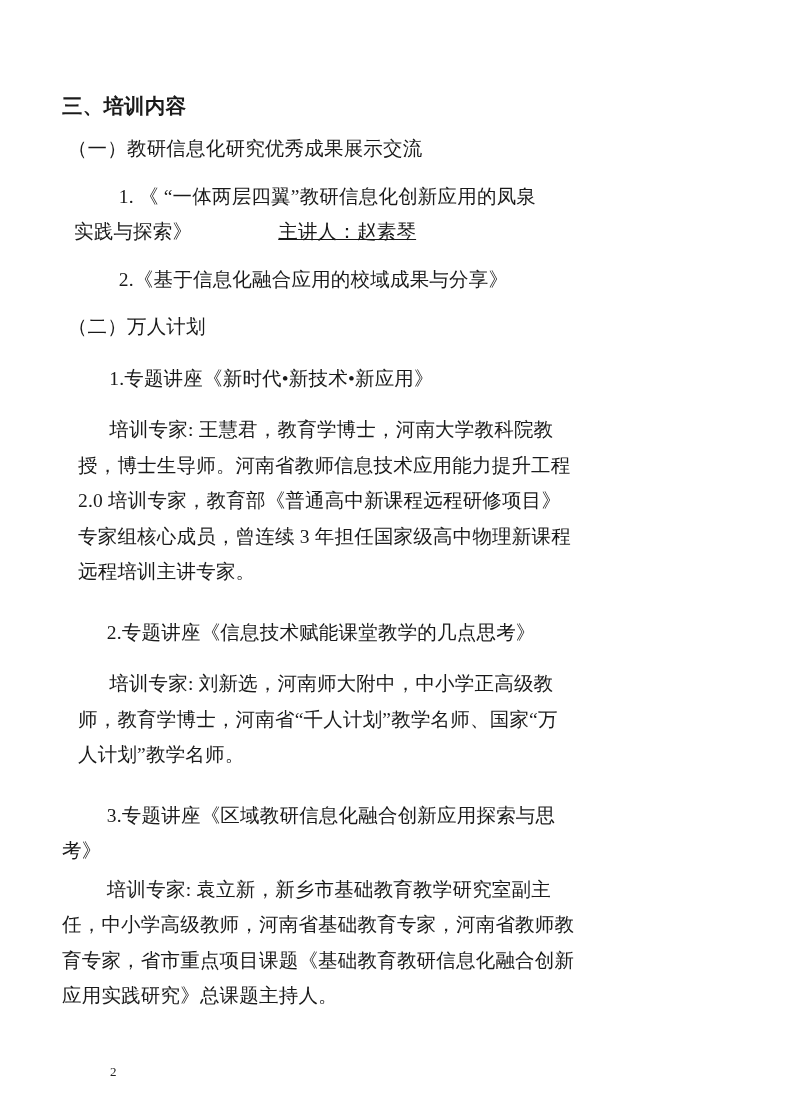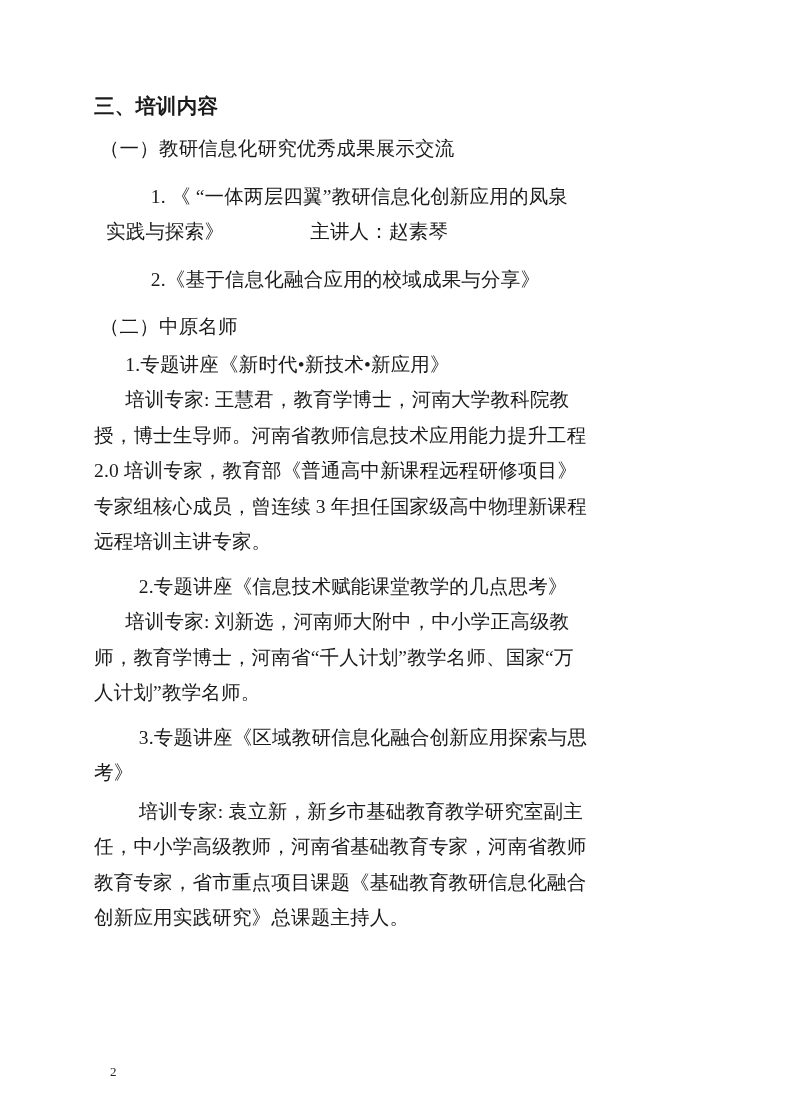--- a/index.html
+++ b/index.html
@@ -12,58 +12,59 @@
     height: 1118px;
     position: relative;
     font-family: "Liberation Serif", "DejaVu Serif", serif;
     color: #1a1a1a;
   }
   .page {
     position: relative;
     width: 698px;
     height: 1118px;
     box-sizing: border-box;
-    padding: 88px 108px 40px 94px;
+    padding: 88px 108px 40px 62px;
     border-radius: 32px;
   }
   .doc-body {
     font-size: 19.5px;
     line-height: 1.82;
     letter-spacing: 0.2px;
   }
   .heading {
     font-weight: bold;
     font-size: 20.5px;
     margin: 0 0 6px 0;
     text-indent: 0;
   }
   .subheading {
     margin: 0 0 2px 0;
     text-indent: 0.3em;
   }
   p.para {
-    margin: 0;
+    margin: 16px;
     text-indent: 1.6em;
   }
   p.para-noindent {
     margin: 0;
     text-indent: 0;
   }
   p.para-deep {
     margin: 0;
     text-indent: 2.3em;
   }
   .right-line {
     margin: 0;
     text-align: right;
     padding-right: 34px;
   }
   .inline-right {
     display: inline-block;
     padding-left: 86px;
+    text-decoration: underline;
   }
   .gap-s { height: 3px; }
   .gap-m { height: 9px; }
   .block {
     margin: 12px;
   }
   .page-number {
     position: absolute;
     left: 110px;
     bottom: 38px;
@@ -85,21 +86,21 @@
     <div class="block">
       <p class="para-deep">1. 《 “一体两层四翼”教研信息化创新应用的凤泉</p>
       <p class="para-noindent"><span>实践与探索》</span><span class="inline-right">主讲人：赵素琴</span></p>
     </div>
 
     <div class="block">
       <p class="para-deep">2.《基于信息化融合应用的校域成果与分享》</p>
     </div>
 
 
-    <p class="subheading">（二）中原名师</p>
+    <p class="subheading">（二）万人计划</p>
 
     <p class="para">1.专题讲座《新时代•新技术•新应用》</p>
     <p class="para">培训专家: 王慧君，教育学博士，河南大学教科院教授，博士生导师。河南省教师信息技术应用能力提升工程 2.0 培训专家，教育部《普通高中新课程远程研修项目》专家组核心成员，曾连续 3 年担任国家级高中物理新课程远程培训主讲专家。</p>
 
     <div class="gap-m"></div>
 
     <p class="para-deep">2.专题讲座《信息技术赋能课堂教学的几点思考》</p>
     <p class="para">培训专家: 刘新选，河南师大附中，中小学正高级教师，教育学博士，河南省“千人计划”教学名师、国家“万人计划”教学名师。</p>
 
     <div class="gap-m"></div>

